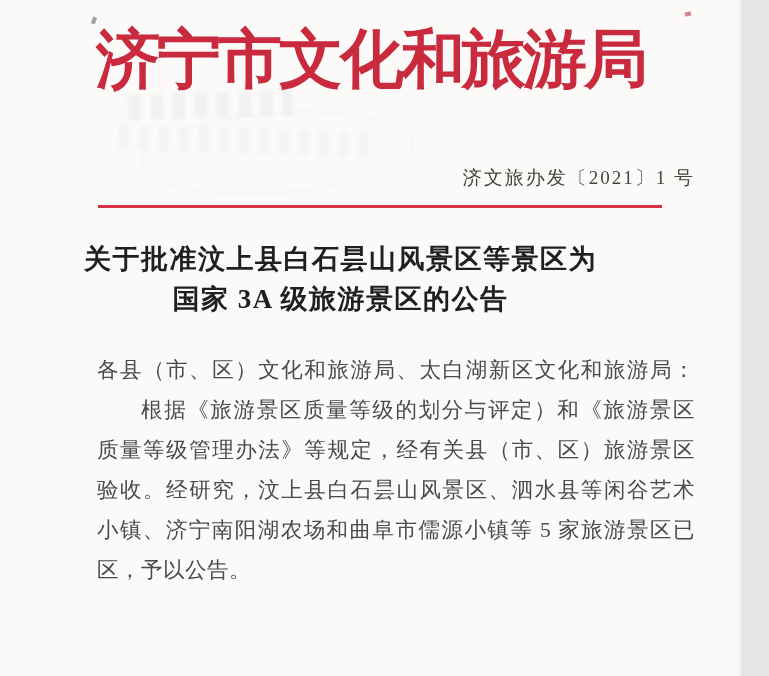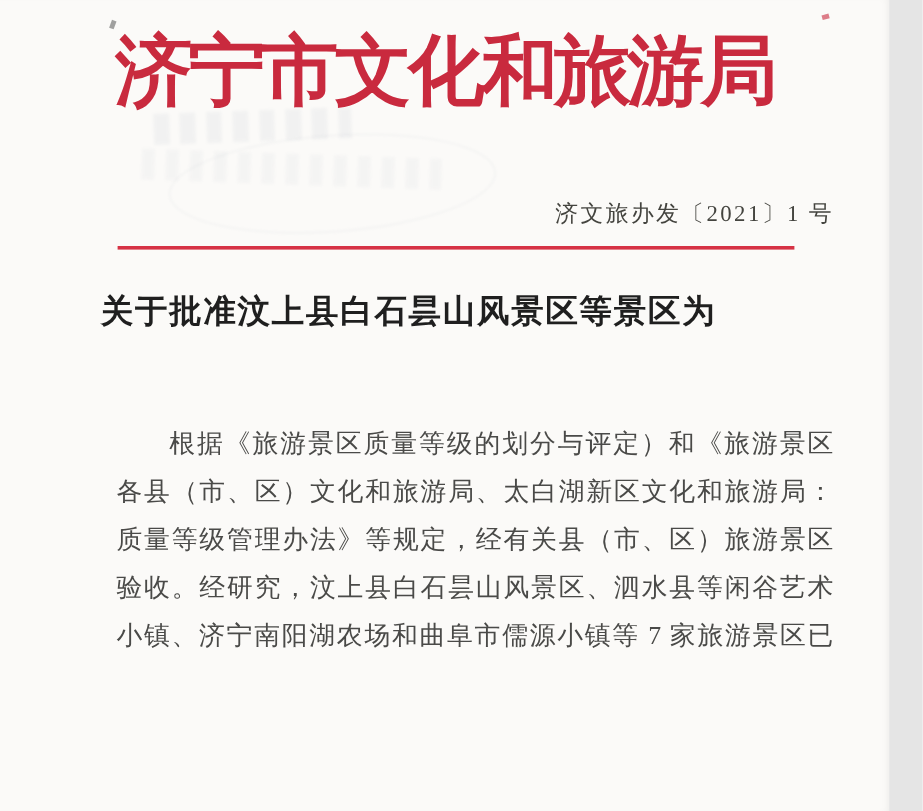--- a/index.html
+++ b/index.html
@@ -158,22 +158,24 @@
   <div class="speck-2"></div>
 
   <div class="agency-header">济宁市文化和旅游局</div>
 
   <div class="doc-number">济文旅办发〔2021〕1 号</div>
 
   <div class="red-rule"></div>
 
   <div class="doc-title">
     <div>关于批准汶上县白石昙山风景区等景区为</div>
+    <div>国家 3A 级旅游景区的公告</div>
   </div>
 
   <div class="doc-body">
+    <div class="body-line">各县（市、区）文化和旅游局、太白湖新区文化和旅游局：</div>
     <div class="body-line indent">根据《旅游景区质量等级的划分与评定）和《旅游景区</div>
-    <div class="body-line">各县（市、区）文化和旅游局、太白湖新区文化和旅游局：</div>
     <div class="body-line">质量等级管理办法》等规定，经有关县（市、区）旅游景区</div>
     <div class="body-line">验收。经研究，汶上县白石昙山风景区、泗水县等闲谷艺术</div>
-    <div class="body-line">小镇、济宁南阳湖农场和曲阜市儒源小镇等 7 家旅游景区已</div>
+    <div class="body-line">小镇、济宁南阳湖农场和曲阜市儒源小镇等 5 家旅游景区已</div>
+    <div class="body-line last">区，予以公告。</div>
   </div>
 </div>
 
 </body></html>

